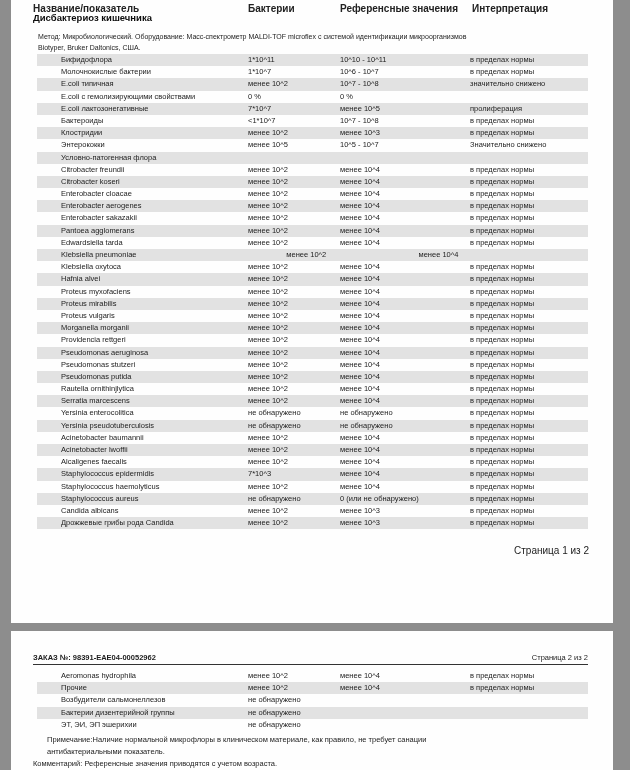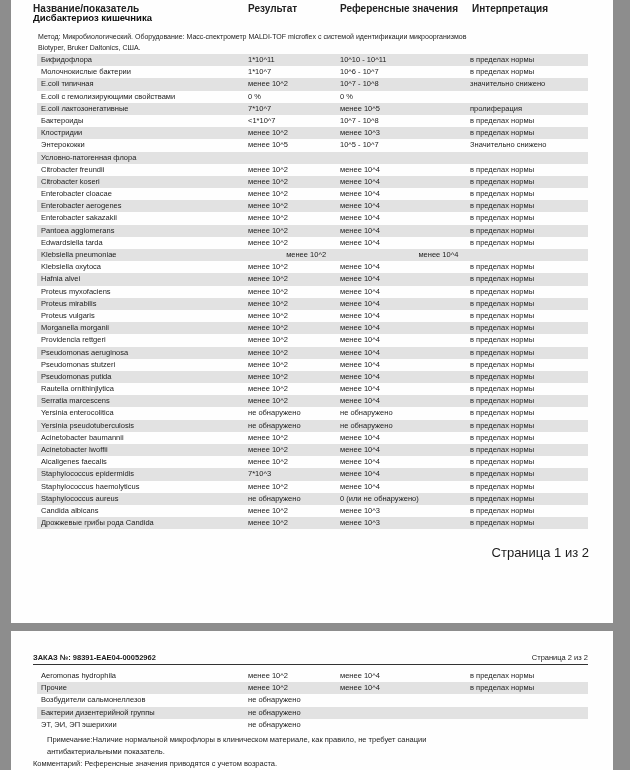--- a/index.html
+++ b/index.html
@@ -23,47 +23,47 @@
   .method    { position:absolute; left:27px; font-size:7px; color:#222; white-space:nowrap; }
   #method1 { top:33px; }
   #method2 { top:44px; }
 
   .rows { position:absolute; left:26px; width:551px; }
   #p1-rows { top:54px; }
   #p2-rows { top:39px; }
 
   .trow { display:flex; height:12.2px; line-height:12.4px; font-size:7.5px; color:#1c1c1c; }
   .cell { white-space:nowrap; overflow:hidden; }
-  .c-name           { width:211px; padding-left:4px; box-sizing:border-box; }
+  .c-name           { width:211px; padding-left:24px; box-sizing:border-box; }
   .c-result         { width:92px; }
   .c-reference      { width:130px; }
   .c-interpretation { flex:1; }
 
-  .page-footer { position:absolute; right:24px; font-size:13px; color:#1c1c1c; white-space:nowrap; }
+  .page-footer { position:absolute; right:24px; font-size:10px; color:#1c1c1c; white-space:nowrap; }
   #p1-footer { top:545px; }
 
   .order-line {
     position:absolute; top:22px; left:22px; width:555px;
     display:flex; justify-content:space-between; align-items:flex-end;
     padding-bottom:2px; border-bottom:1px solid #333;
     font-size:7.5px; white-space:nowrap;
   }
   .order-no  { font-weight:bold; }
   .note { position:absolute; font-size:7.5px; white-space:nowrap; color:#1c1c1c; }
   #note1   { top:104px; left:36px; }
   #note2   { top:116px; left:36px; }
   #comment { top:128px; left:22px; }
 </style>
 </head>
 <body style="background: rgb(141, 141, 141);">
 
 <div class="page" id="page1">
   <div class="colheads">
     <span class="ch-name">Название/показатель</span>
-    <span class="ch-result">Результат</span>
+    <span class="ch-result">Бактерии</span>
     <span class="ch-ref">Референсные значения</span>
     <span class="ch-interp">Интерпретация</span>
   </div>
 
   <div class="doc-title">Дисбактериоз кишечника</div>
   <div class="method" id="method1">Метод:  Микробиологический. Оборудование: Масс-спектрометр MALDI-TOF microflex с системой идентификации микроорганизмов</div>
   <div class="method" id="method2">Biotyper, Bruker Daltonics, США.</div>
 
   <div class="rows" id="p1-rows">
       <div class="trow" style="background: rgb(226, 226, 226);">

